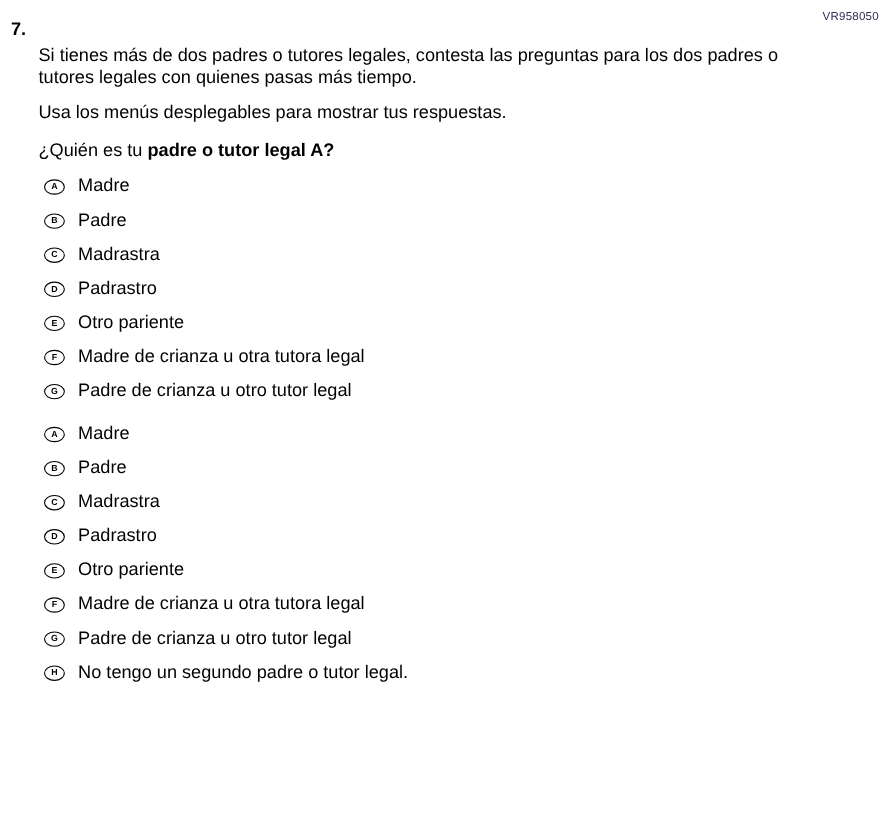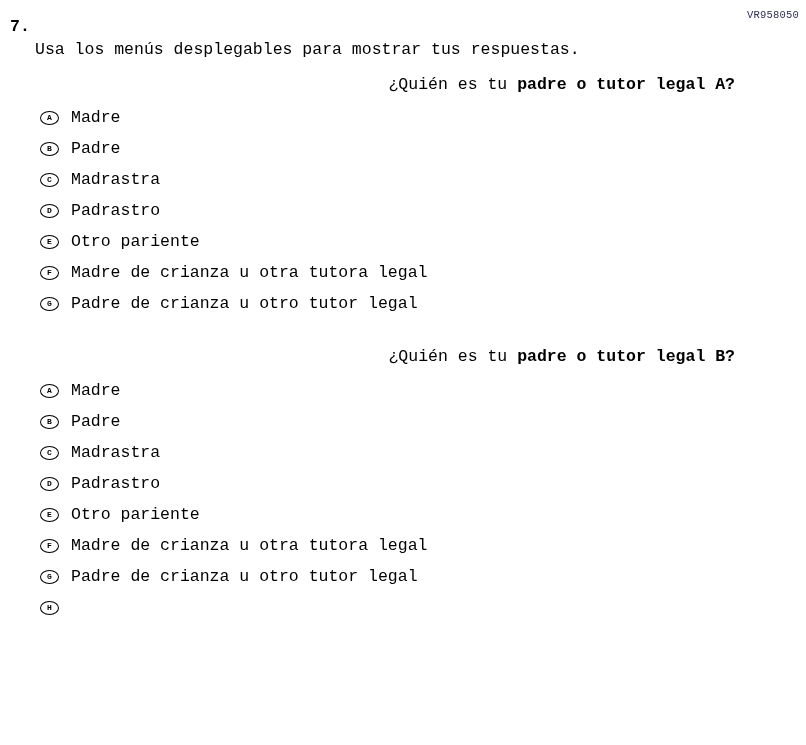--- a/index.html
+++ b/index.html
@@ -1,21 +1,21 @@
 <!DOCTYPE html>
 <html><head>
 <meta charset="utf-8">
 <style>
   * { margin:0; padding:0; box-sizing:border-box; }
   html,body { background:#ffffff; }
   .page {
     position:relative;
     width:806px; height:745px;
     background:#ffffff;
-    font-family:Liberation Mono, monospace;
+    font-family:Liberation Sans, sans-serif;
     font-size:16.5px;
     color:#000000;
     padding:17px 36px 0 10px;
     overflow:hidden;
   }
   .form-code {
     position:absolute;
     top:9px; right:7px;
     font-size:10.5px;
     color:#2f2f55;
@@ -26,21 +26,21 @@
     width:25px;
     font-weight:bold;
     line-height:20px;
     flex-shrink:0;
   }
   .qcontent { flex:1; max-width:700px; }
   .intro { line-height:20px; }
   .para-block { margin-top:23px; }
   .para-block p { line-height:20px; }
   .instruction { margin-top:12px; line-height:20px; }
-  .sub-prompt { margin-top:15px; line-height:20px;text-align:right; }
+  .sub-prompt { margin-top:15px; line-height:20px; }
   .sub-prompt .bold { font-weight:bold; }
   .options { margin-top:7px; }
   .options.second { margin-top:8px; }
   .sub-prompt.second { margin-top:28px; }
   .option {
     display:flex;
     align-items:center;
     height:31px;
     padding-left:5px;
     cursor:default;
@@ -66,20 +66,21 @@
 <div class="page">
 
   <div class="form-code">VR958050</div>
 
   <div class="question-block">
     <div class="qnum">7.</div>
     <div class="qcontent">
 
 
       <div class="para-block">
+        <p>Si tienes más de dos padres o tutores legales, contesta las preguntas para los dos padres o tutores legales con quienes pasas más tiempo.</p>
       </div>
 
       <div class="instruction">Usa los menús desplegables para mostrar tus respuestas.</div>
 
       <div class="sub-prompt">
         <span>¿Quién es tu </span><span class="bold">padre o tutor legal A?</span>
       </div>
 
       <div class="options">
         <div class="option">
@@ -105,23 +106,20 @@
         <div class="option">
           <span class="bubble">F</span>
           <span class="option-label">Madre de crianza u otra tutora legal</span>
         </div>
         <div class="option">
           <span class="bubble">G</span>
           <span class="option-label">Padre de crianza u otro tutor legal</span>
         </div>
       </div>
 
-      <div class="sub-prompt second">
-        <span>¿Quién es tu </span><span class="bold">padre o tutor legal B?</span>
-      </div>
 
       <div class="options second">
         <div class="option">
           <span class="bubble">A</span>
           <span class="option-label">Madre</span>
         </div>
         <div class="option">
           <span class="bubble">B</span>
           <span class="option-label">Padre</span>
         </div>
@@ -140,18 +138,19 @@
         <div class="option">
           <span class="bubble">F</span>
           <span class="option-label">Madre de crianza u otra tutora legal</span>
         </div>
         <div class="option">
           <span class="bubble">G</span>
           <span class="option-label">Padre de crianza u otro tutor legal</span>
         </div>
         <div class="option">
           <span class="bubble">H</span>
+          <span class="option-label">No tengo un segundo padre o tutor legal.</span>
         </div>
       </div>
 
     </div>
   </div>
 </div>
 
 </body></html>

